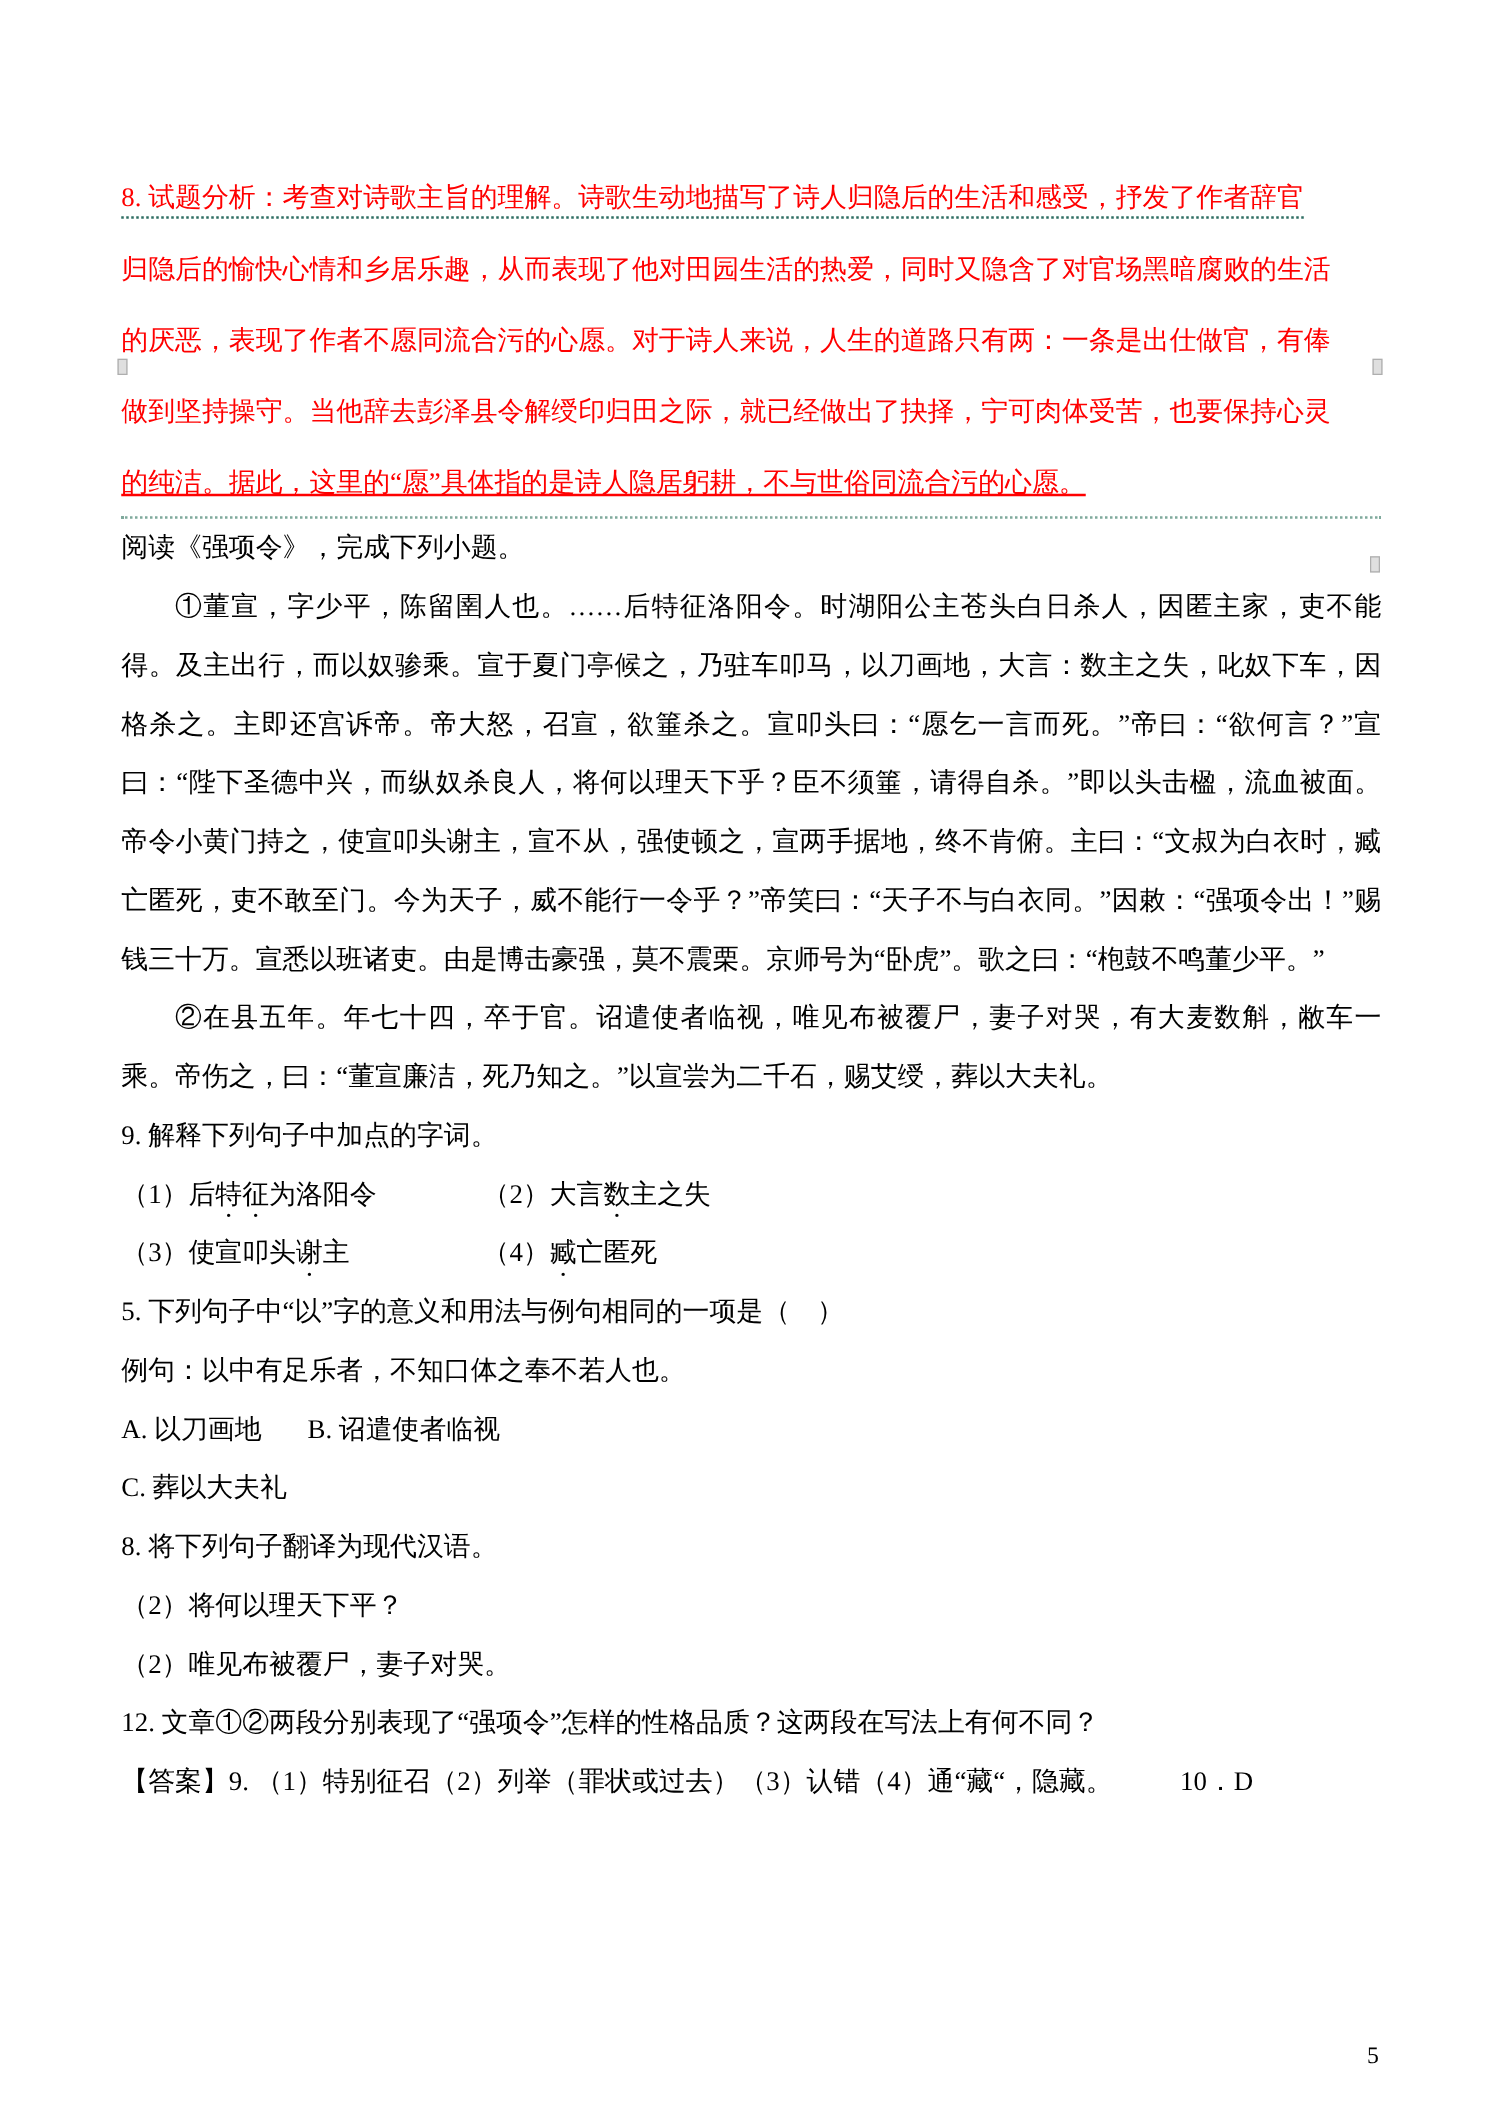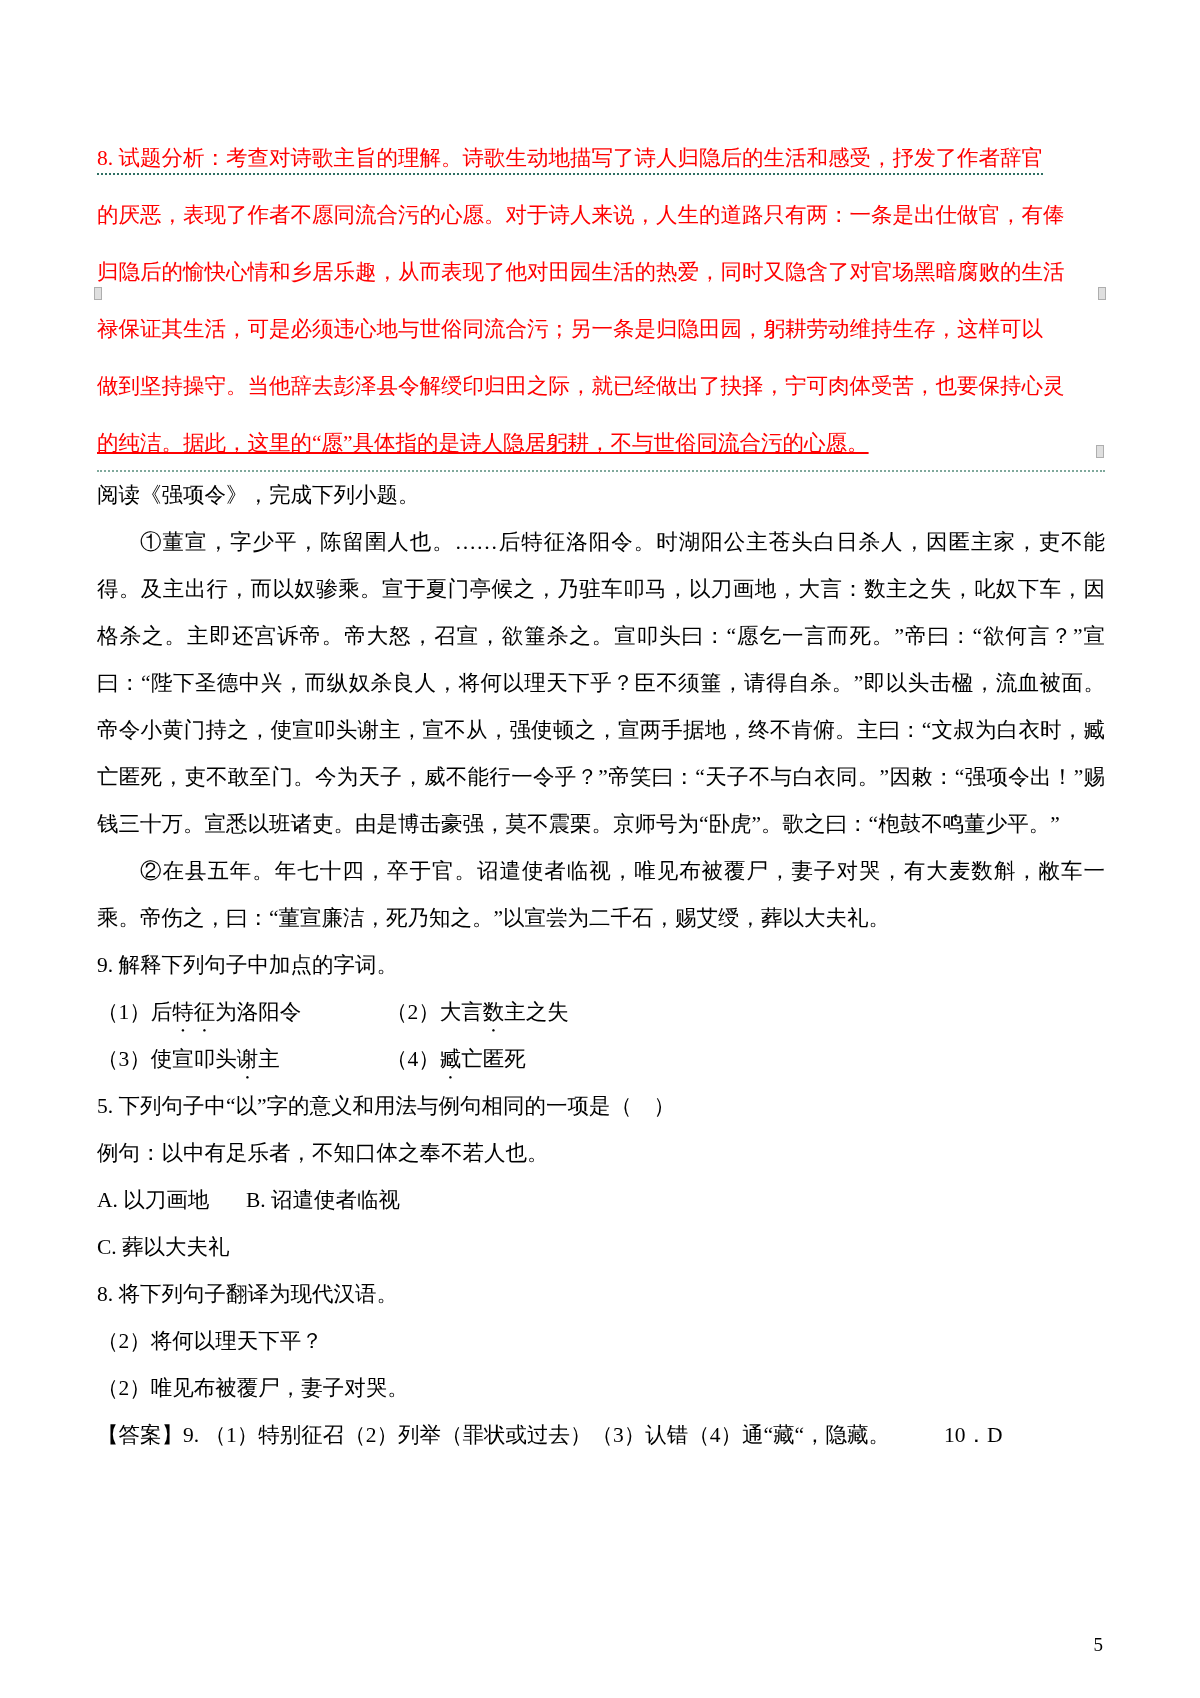--- a/index.html
+++ b/index.html
@@ -43,23 +43,22 @@
   .mark-right1{ left: 1098px; top: 287px; }
   .mark-right2{ left: 1096px; top: 445px; }
 </style>
 </head>
 <body>
 
 <div class="page">
 
   <div class="analysis">
     <div class="a-line u-first"><span class="u-text">8. 试题分析：考查对诗歌主旨的理解。诗歌生动地描写了诗人归隐后的生活和感受，抒发了作者辞官</span></div>
+    <div class="a-line"><span>归隐后的愉快心情和乡居乐趣，从而表现了他对田园生活的热爱，同时又隐含了对官场黑暗腐败的生活</span></div>
     <div class="a-line"><span>的厌恶，表现了作者不愿同流合污的心愿。对于诗人来说，人生的道路只有两：一条是出仕做官，有俸</span></div>
-    <div class="a-line"><span>归隐后的愉快心情和乡居乐趣，从而表现了他对田园生活的热爱，同时又隐含了对官场黑暗腐败的生活</span></div>
-    <div class="a-line"><span>禄保证其生活，可是必须违心地与世俗同流合污；另一条是归隐田园，躬耕劳动维持生存，这样可以</span></div>
     <div class="a-line"><span>做到坚持操守。当他辞去彭泽县令解绶印归田之际，就已经做出了抉择，宁可肉体受苦，也要保持心灵</span></div>
     <div class="a-line u-last"><span>的纯洁。据此，这里的“愿”具体指的是诗人隐居躬耕，不与世俗同流合污的心愿。</span></div>
   </div>
 
   <div class="mark mark-left"></div>
   <div class="mark mark-right1"></div>
   <div class="mark mark-right2"></div>
 
   <div class="content">
     <p>阅读《强项令》，完成下列小题。</p>
@@ -83,20 +82,21 @@
       <span>B.  诏遣使者临视</span>
     </div>
     <div class="q-row">
       <span class="opt-left">C.  葬以大夫礼</span>
     </div>
 
     <p>8.  将下列句子翻译为现代汉语。</p>
     <p>（2）将何以理天下平？</p>
     <p>（2）唯见布被覆尸，妻子对哭。</p>
 
+    <p>12.  文章①②两段分别表现了“强项令”怎样的性格品质？这两段在写法上有何不同？</p>
 
     <p class="answer-line">
       <span>【答案】9.  （1）特别征召（2）列举（罪状或过去）（3）认错（4）通“藏“，隐藏。</span><span class="answer-q10">10．D</span>
     </p>
   </div>
 
   <div class="page-number">5</div>
 
 </div>
 

